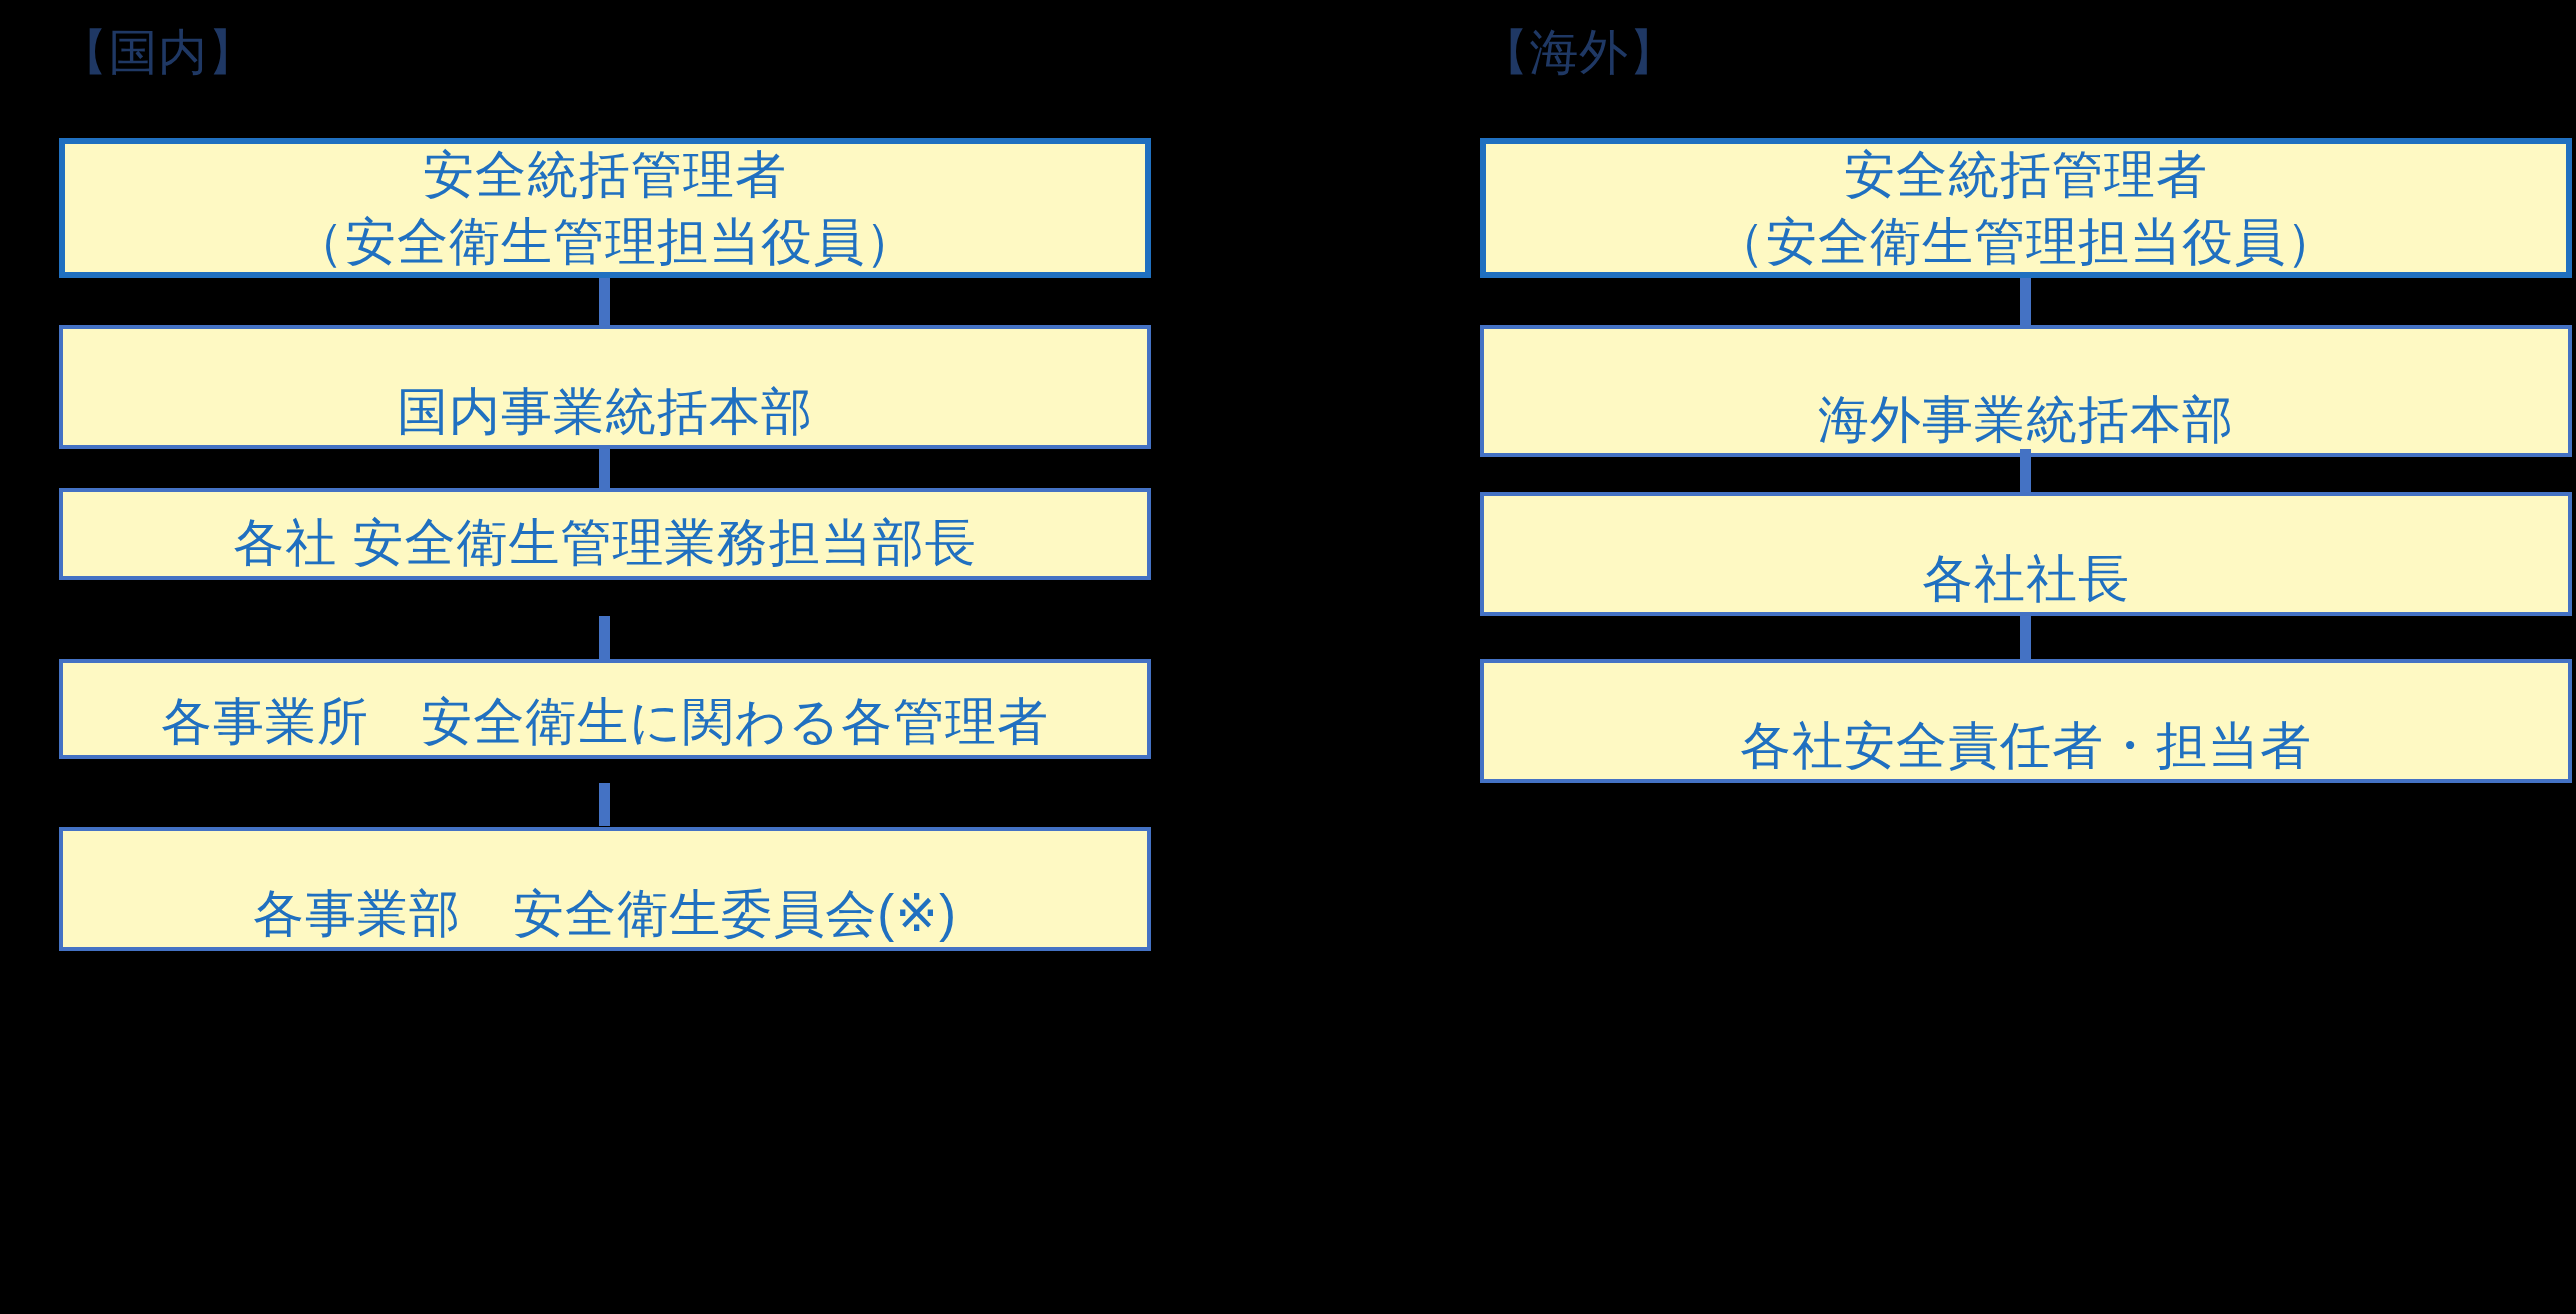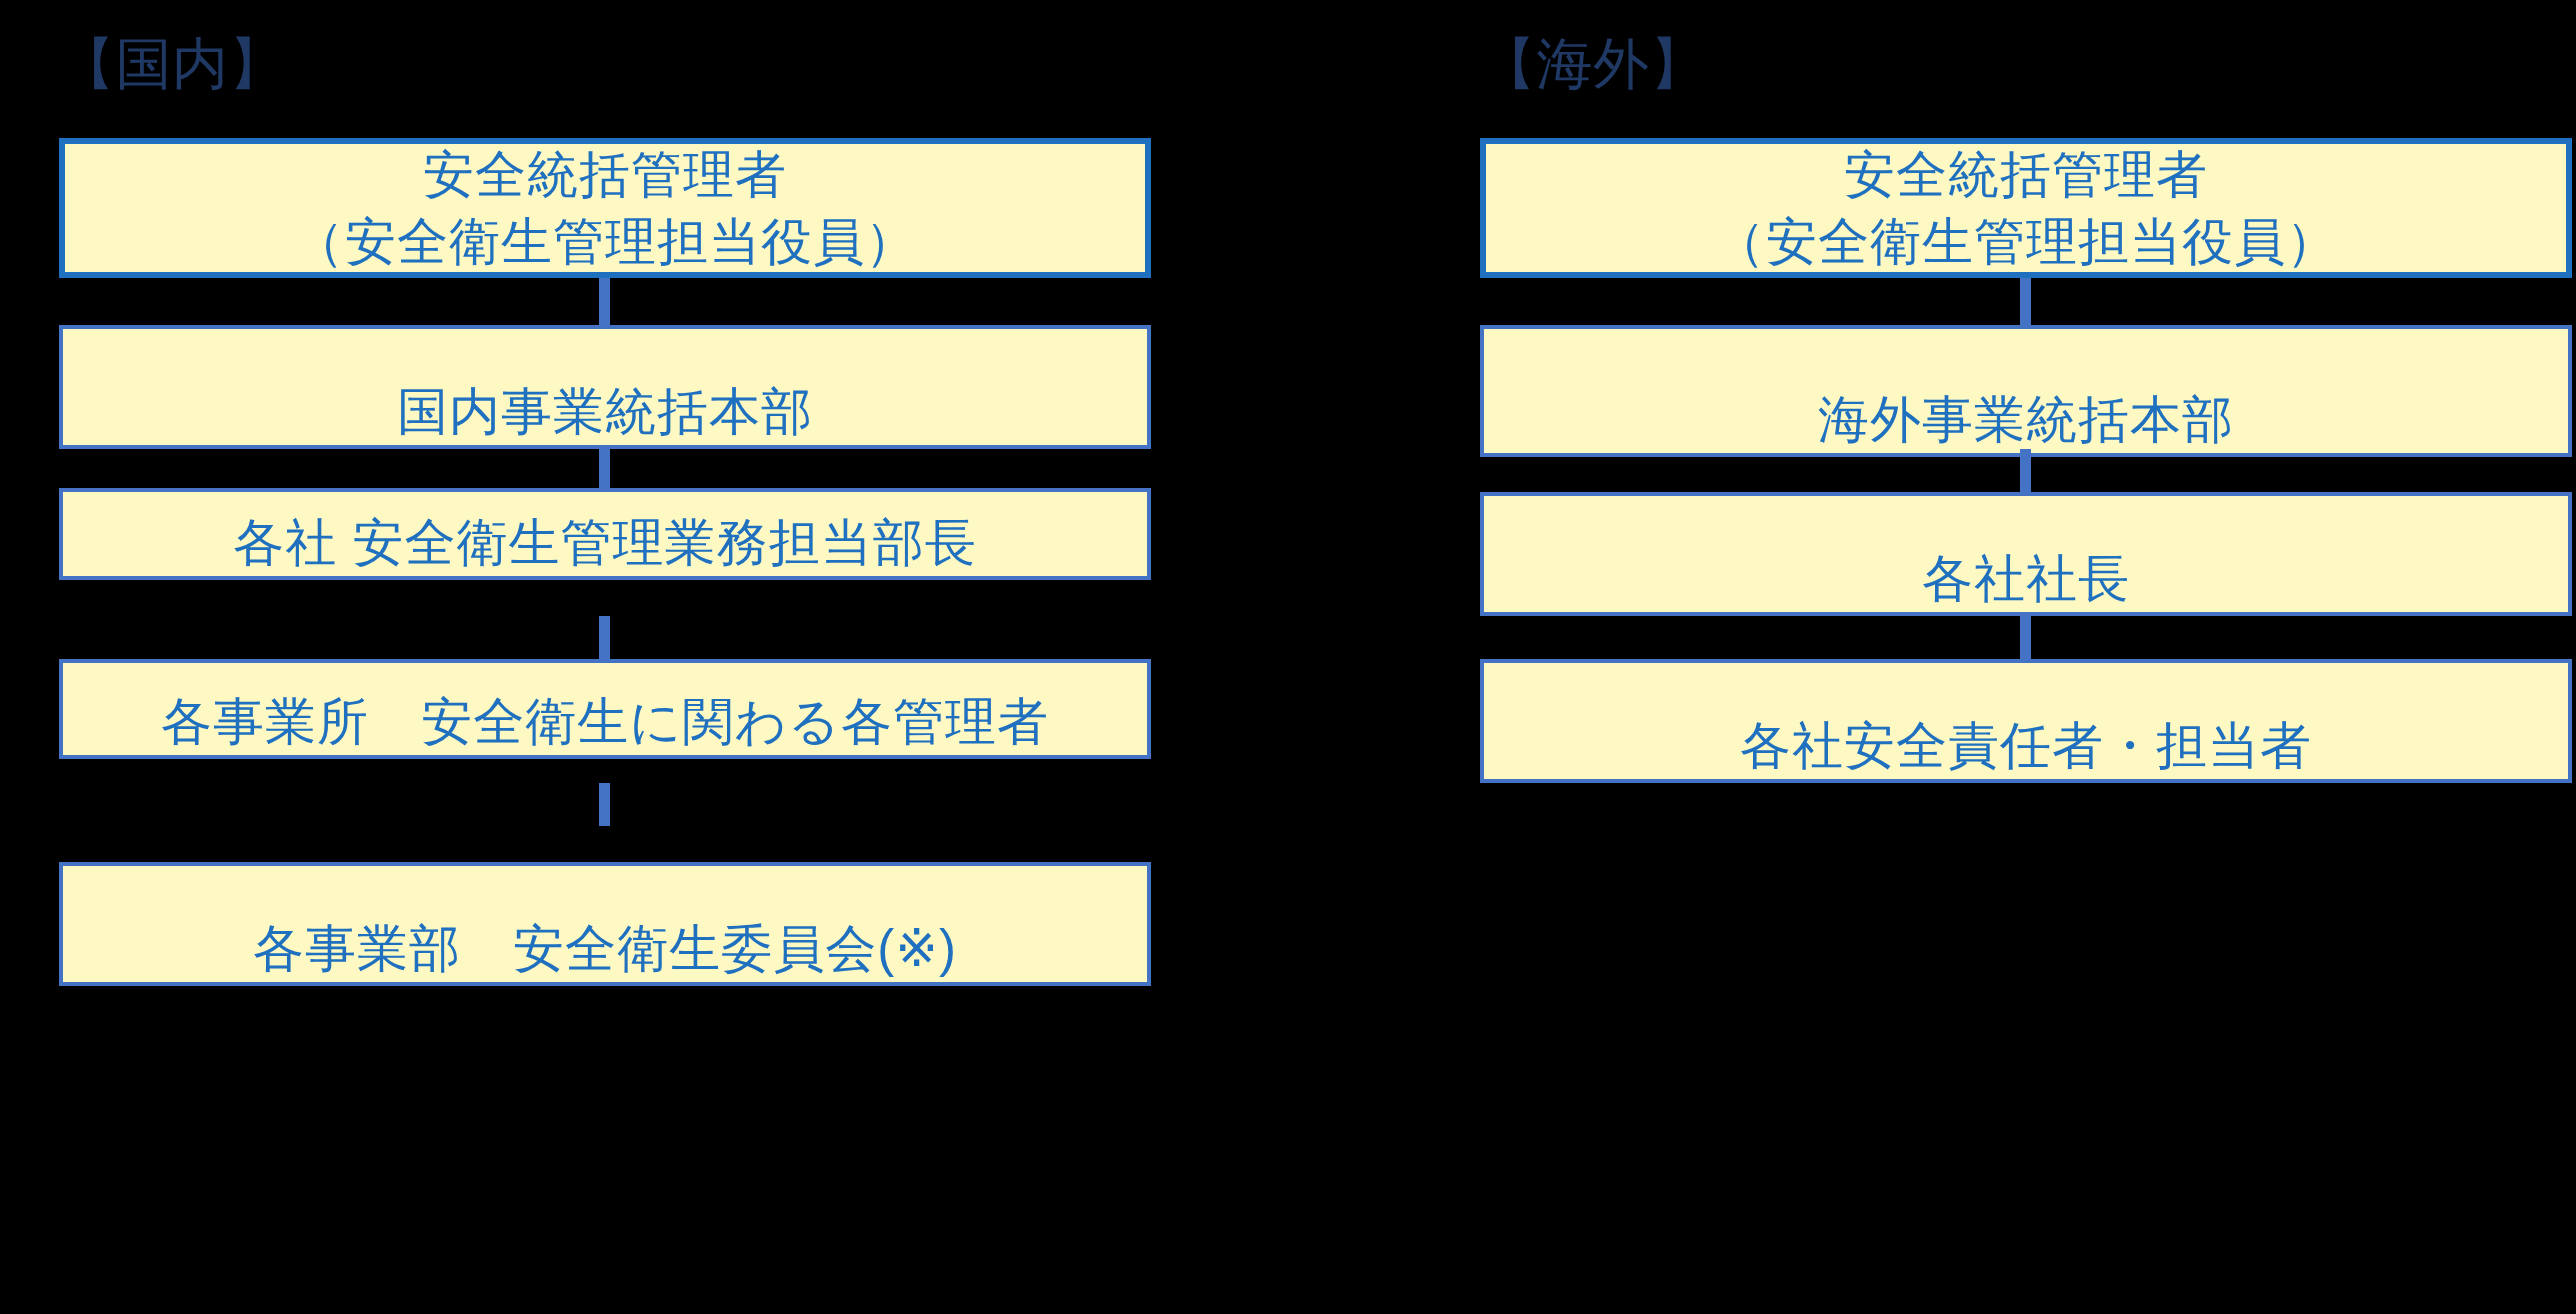--- a/index.html
+++ b/index.html
@@ -24,23 +24,23 @@
   .column {
     position: absolute;
     top: 0;
     height: 1314px;
   }
   .column-domestic { left: 59px;  width: 1092px; }
   .column-overseas { left: 1480px; width: 1092px; }
 
   .column-header {
     position: absolute;
-    top: 32px;
+    top: 21px;
     left: 0;
-    font-size: 56px;
+    font-size: 49px;
     line-height: 63px;
     color: #1F3864;
     white-space: nowrap;
     letter-spacing: 0.01em;
   }
 
   .boxes {
     position: absolute;
     top: 138px;
     left: 0;
@@ -81,21 +81,21 @@
 
   
   .d-node1 { top: 0px;    height: 140px; }
   .d-conn1 { top: 140px;  height: 47px; }
   .d-node2 { top: 187px;  height: 124px; }
   .d-conn2 { top: 311px;  height: 43px; }
   .d-node3 { top: 350px;  height: 92px; }
   .d-conn3 { top: 478px;  height: 43px; }
   .d-node4 { top: 521px;  height: 100px; }
   .d-conn4 { top: 645px;  height: 43px; }
-  .d-node5 { top: 689px;  height: 124px; margin-top: 35px; }
+  .d-node5 { top: 689px;  height: 124px; }
 
   
   .o-node1 { top: 0px;    height: 140px; }
   .o-conn1 { top: 140px;  height: 47px; }
   .o-node2 { top: 187px;  height: 132px; }
   .o-conn2 { top: 311px;  height: 43px; }
   .o-node3 { top: 354px;  height: 124px; }
   .o-conn3 { top: 478px;  height: 43px; }
   .o-node4 { top: 521px;  height: 124px; }
 </style>

